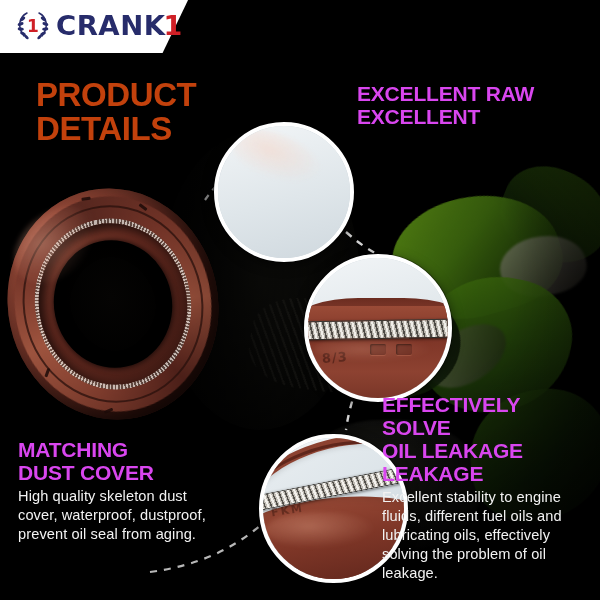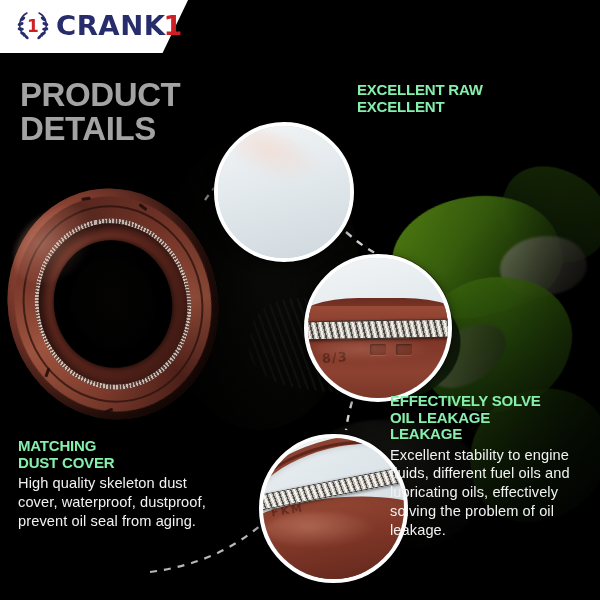--- a/index.html
+++ b/index.html
@@ -58,30 +58,30 @@
   .logo-wrap{position:absolute;left:14px;top:8px;display:flex;align-items:center;gap:5px;}
   .wreath{position:relative;width:38px;height:34px;}
   .wreath svg{display:block;}
   .logo-text{display:flex;align-items:flex-end;font-weight:bold;letter-spacing:.5px;}
   .logo-crank{font-size:27px;color:#272c6b;font-family:"DejaVu Sans",sans-serif;font-weight:bold;
       transform:scaleX(1.02);}
   .logo-one{font-size:27px;color:#cf1f26;font-family:"DejaVu Sans",sans-serif;font-weight:bold;
       margin-left:-1px;}
 
   
-  .title{position:absolute;left:20px;top:78px;color:#a3a3a3;font-weight:bold;
+  .title{position:absolute;left:36px;top:78px;color:#c2410c;font-weight:bold;
       font-size:33px;line-height:1.02;letter-spacing:-.4px;}
   .title span{display:block;}
 
   .block{position:absolute;}
-  .bhead{color:#86efac;font-weight:bold;font-size:15px;line-height:1.1;letter-spacing:-.2px;}
+  .bhead{color:#d946ef;font-weight:bold;font-size:21px;line-height:1.1;letter-spacing:-.2px;}
   .bbody{color:#f2f2f2;font-size:14.6px;line-height:1.29;margin-top:3px;letter-spacing:.1px;}
 
   #blk-raw{left:357px;top:82px;width:208px;}
-  #blk-oil{left:390px;top:393px;width:198px;}
+  #blk-oil{left:382px;top:393px;width:198px;}
   #blk-dust{left:18px;top:438px;width:212px;}
 
   
   .seal-main{position:absolute;left:8px;top:188px;width:210px;height:232px;
       transform:rotate(-12deg);}
   .seal-main .ring-outer{position:absolute;inset:0;border-radius:50%;
       background:
         radial-gradient(ellipse at 30% 22%,#9e4f3e 0%,#7e3a2c 22%,#5e281f 48%,#3a1610 72%,#24100c 100%);
       box-shadow:inset -10px -12px 26px rgba(0,0,0,.75), inset 8px 10px 18px rgba(190,105,80,.25);}
   .seal-main .ring-band{position:absolute;left:7px;top:8px;right:7px;bottom:8px;border-radius:50%;

